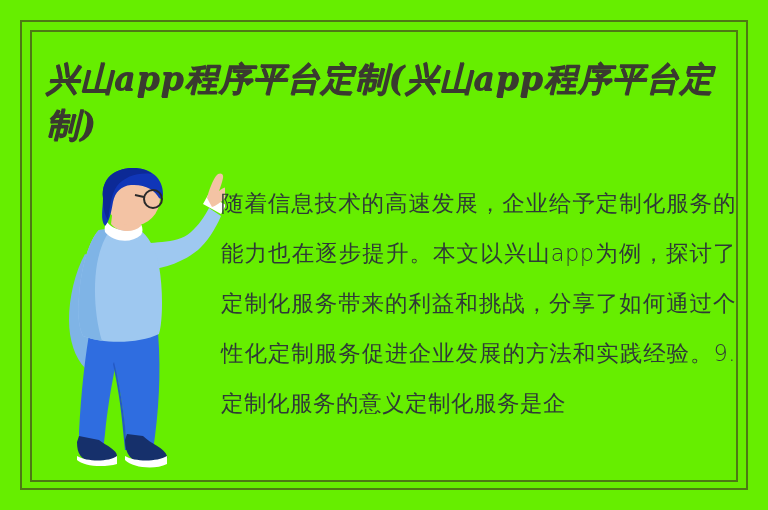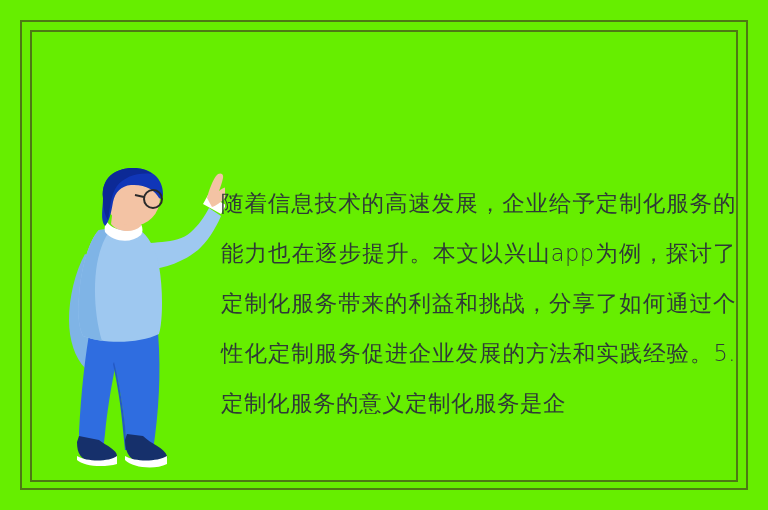--- a/index.html
+++ b/index.html
@@ -91,20 +91,21 @@
   }
 </style>
 </head>
 <body>
 
 <div id="poster">
 
   <div class="frame-outer"></div>
   <div class="frame-inner"></div>
 
+  <div class="title">兴山app程序平台定制(兴山app程序平台定制)</div>
 
   <div class="illustration">
     <svg viewBox="0 0 170 312" xmlns="http://www.w3.org/2000/svg" aria-hidden="true">
 
       <path d="M74 78 C96 72 120 78 136 64 C143 58 150 48 154 40 L166 48 C160 62 152 74 143 82 C126 96 100 104 78 102 Z" fill="#9ec8f0"></path>
 
       <path d="M148 36 L166 46 L171 37 L153 27 Z" fill="#ffffff"></path>
 
       <path d="M152 30 C154 22 158 12 161 8 C164 4 169 5 168 10 C167 15 165 20 164 23 C168 20 172 18 174 20 C176 23 173 27 169 31 C166 34 161 38 157 39 Z" fill="#f3c3a4"></path>
 
@@ -128,15 +129,15 @@
       <circle cx="98" cy="31" r="9" fill="none" stroke="#2a2a2a" stroke-width="2"></circle>
       <path d="M89 29 L80 27" stroke="#2a2a2a" stroke-width="2" fill="none"></path>
 
       <path d="M22 274 C22 286 26 292 38 294 C52 296 62 294 62 288 C62 282 52 278 44 272 L24 268 Z" fill="#16306b"></path>
       <path d="M22 292 C28 298 48 300 62 296 L62 288 C54 294 32 294 22 288 Z" fill="#ffffff"></path>
       <path d="M70 272 C70 286 76 294 90 296 C104 298 114 294 112 288 C110 280 96 276 88 268 L72 266 Z" fill="#16306b"></path>
       <path d="M70 292 C78 300 100 302 112 296 L112 288 C102 294 80 294 70 288 Z" fill="#ffffff"></path>
     </svg>
   </div>
 
-  <div class="body-text">随着信息技术的高速发展，企业给予定制化服务的能力也在逐步提升。本文以兴山app为例，探讨了定制化服务带来的利益和挑战，分享了如何通过个性化定制服务促进企业发展的方法和实践经验。5. 定制化服务的意义定制化服务是企</div>
+  <div class="body-text">随着信息技术的高速发展，企业给予定制化服务的能力也在逐步提升。本文以兴山app为例，探讨了定制化服务带来的利益和挑战，分享了如何通过个性化定制服务促进企业发展的方法和实践经验。9. 定制化服务的意义定制化服务是企</div>
 
 </div>
 
 </body></html>

